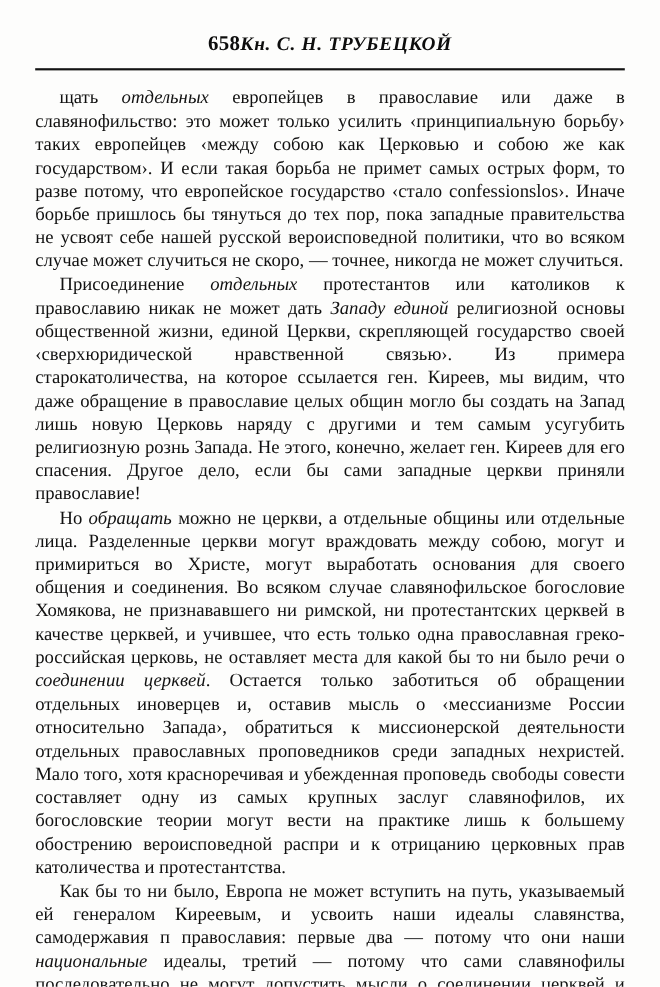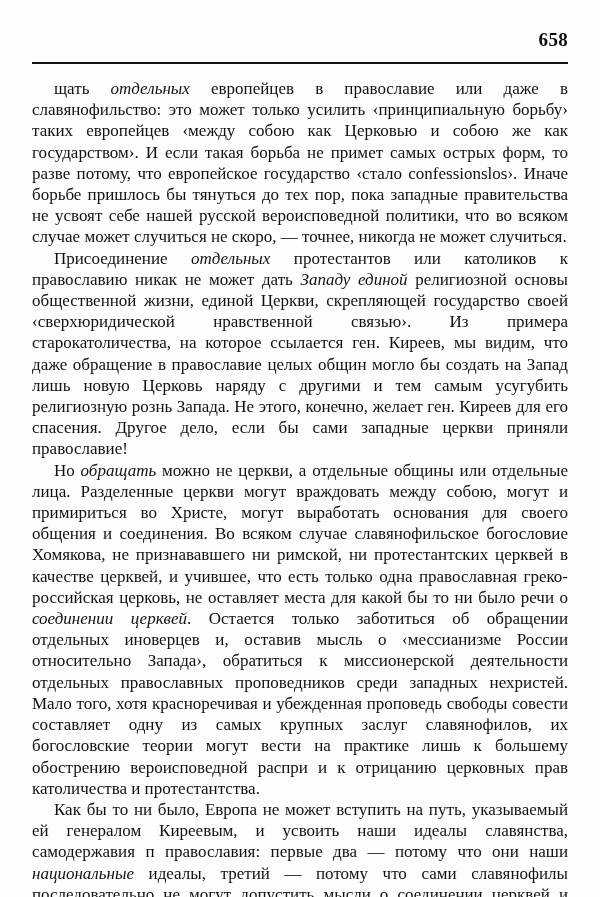--- a/index.html
+++ b/index.html
@@ -25,21 +25,21 @@
 
   
   .running-head {
     position: absolute;
     left: 32px;
     top: 30px;
     width: 536px;
     height: 28px;
     display: flex;
     align-items: baseline;
-    justify-content: flex-end;
+    justify-content: center;
   }
 
   .folio {
     font-family: "Liberation Serif", "DejaVu Serif", serif;
     font-weight: bold;
     font-size: 19px;
     letter-spacing: 0.3px;
     color: #0d0d0d;
     line-height: 1;
   }
@@ -99,20 +99,21 @@
     text-align-last: justify;
   }
 </style>
 </head>
 <body>
 
 <div class="page" style="background: rgb(253, 253, 252);">
 
   <div class="running-head">
     <span class="folio">658</span>
+    <span class="head-title">Кн. С. Н. ТРУБЕЦКОЙ</span>
   </div>
 
   <div class="head-rule" style="background: rgb(20, 20, 20);"></div>
 
   <div class="body-text" id="body-text" style="color: rgb(17, 17, 17);">
       <p class="para"><span>щать </span><em>отдельных</em><span> европейцев в православие или даже в славянофильство: это может только усилить ‹принципиальную борьбу› таких европейцев ‹между собою как Церковью и собою же как государством›. И если такая борьба не примет самых острых форм, то разве потому, что европейское государство ‹стало confessionslos›. Иначе борьбе пришлось бы тянуться до тех пор, пока западные правительства не усвоят себе нашей русской вероисповедной политики, что во всяком случае может случиться не скоро, — точнее, никогда не может случиться.</span></p>
       <p class="para"><span>Присоединение </span><em>отдельных</em><span> протестантов или католиков к православию никак не может дать </span><em>Западу единой</em><span> религиозной основы общественной жизни, единой Церкви, скрепляющей государство своей ‹сверхюридической нравственной связью›. Из примера старокатоличества, на которое ссылается ген. Киреев, мы видим, что даже обращение в православие целых общин могло бы создать на Запад лишь новую Церковь наряду с другими и тем самым усугубить религиозную рознь Запада. Не этого, конечно, желает ген. Киреев для его спасения. Другое дело, если бы сами западные церкви приняли православие!</span></p>
       <p class="para"><span>Но </span><em>обращать</em><span> можно не церкви, а отдельные общины или отдельные лица. Разделенные церкви могут враждовать между собою, могут и примириться во Христе, могут выработать основания для своего общения и соединения. Во всяком случае славянофильское богословие Хомякова, не признававшего ни римской, ни протестантских церквей в качестве церквей, и учившее, что есть только одна православная греко-российская церковь, не оставляет места для какой бы то ни было речи о </span><em>соединении церквей</em><span>. Остается только заботиться об обращении отдельных иноверцев и, оставив мысль о ‹мессианизме России относительно Запада›, обратиться к миссионерской деятельности отдельных православных проповедников среди западных нехристей. Мало того, хотя красноречивая и убежденная проповедь свободы совести составляет одну из самых крупных заслуг славянофилов, их богословские теории могут вести на практике лишь к большему обострению вероисповедной распри и к отрицанию церковных прав католичества и протестантства.</span></p>
       <p class="para continues"><span>Как бы то ни было, Европа не может вступить на путь, указываемый ей генералом Киреевым, и усвоить наши идеалы славянства, самодержавия п православия: первые два — потому что они наши </span><em>национальные</em><span> идеалы, третий — потому что сами славянофилы последовательно не могут допустить мысли о соединении церквей и хотят лишь присоединения отдельных европейцев, их отречения от католицизма и протестантства, при чем такое отступничество может очевидно спасать лишь отступ-</span></p>
     </div>

